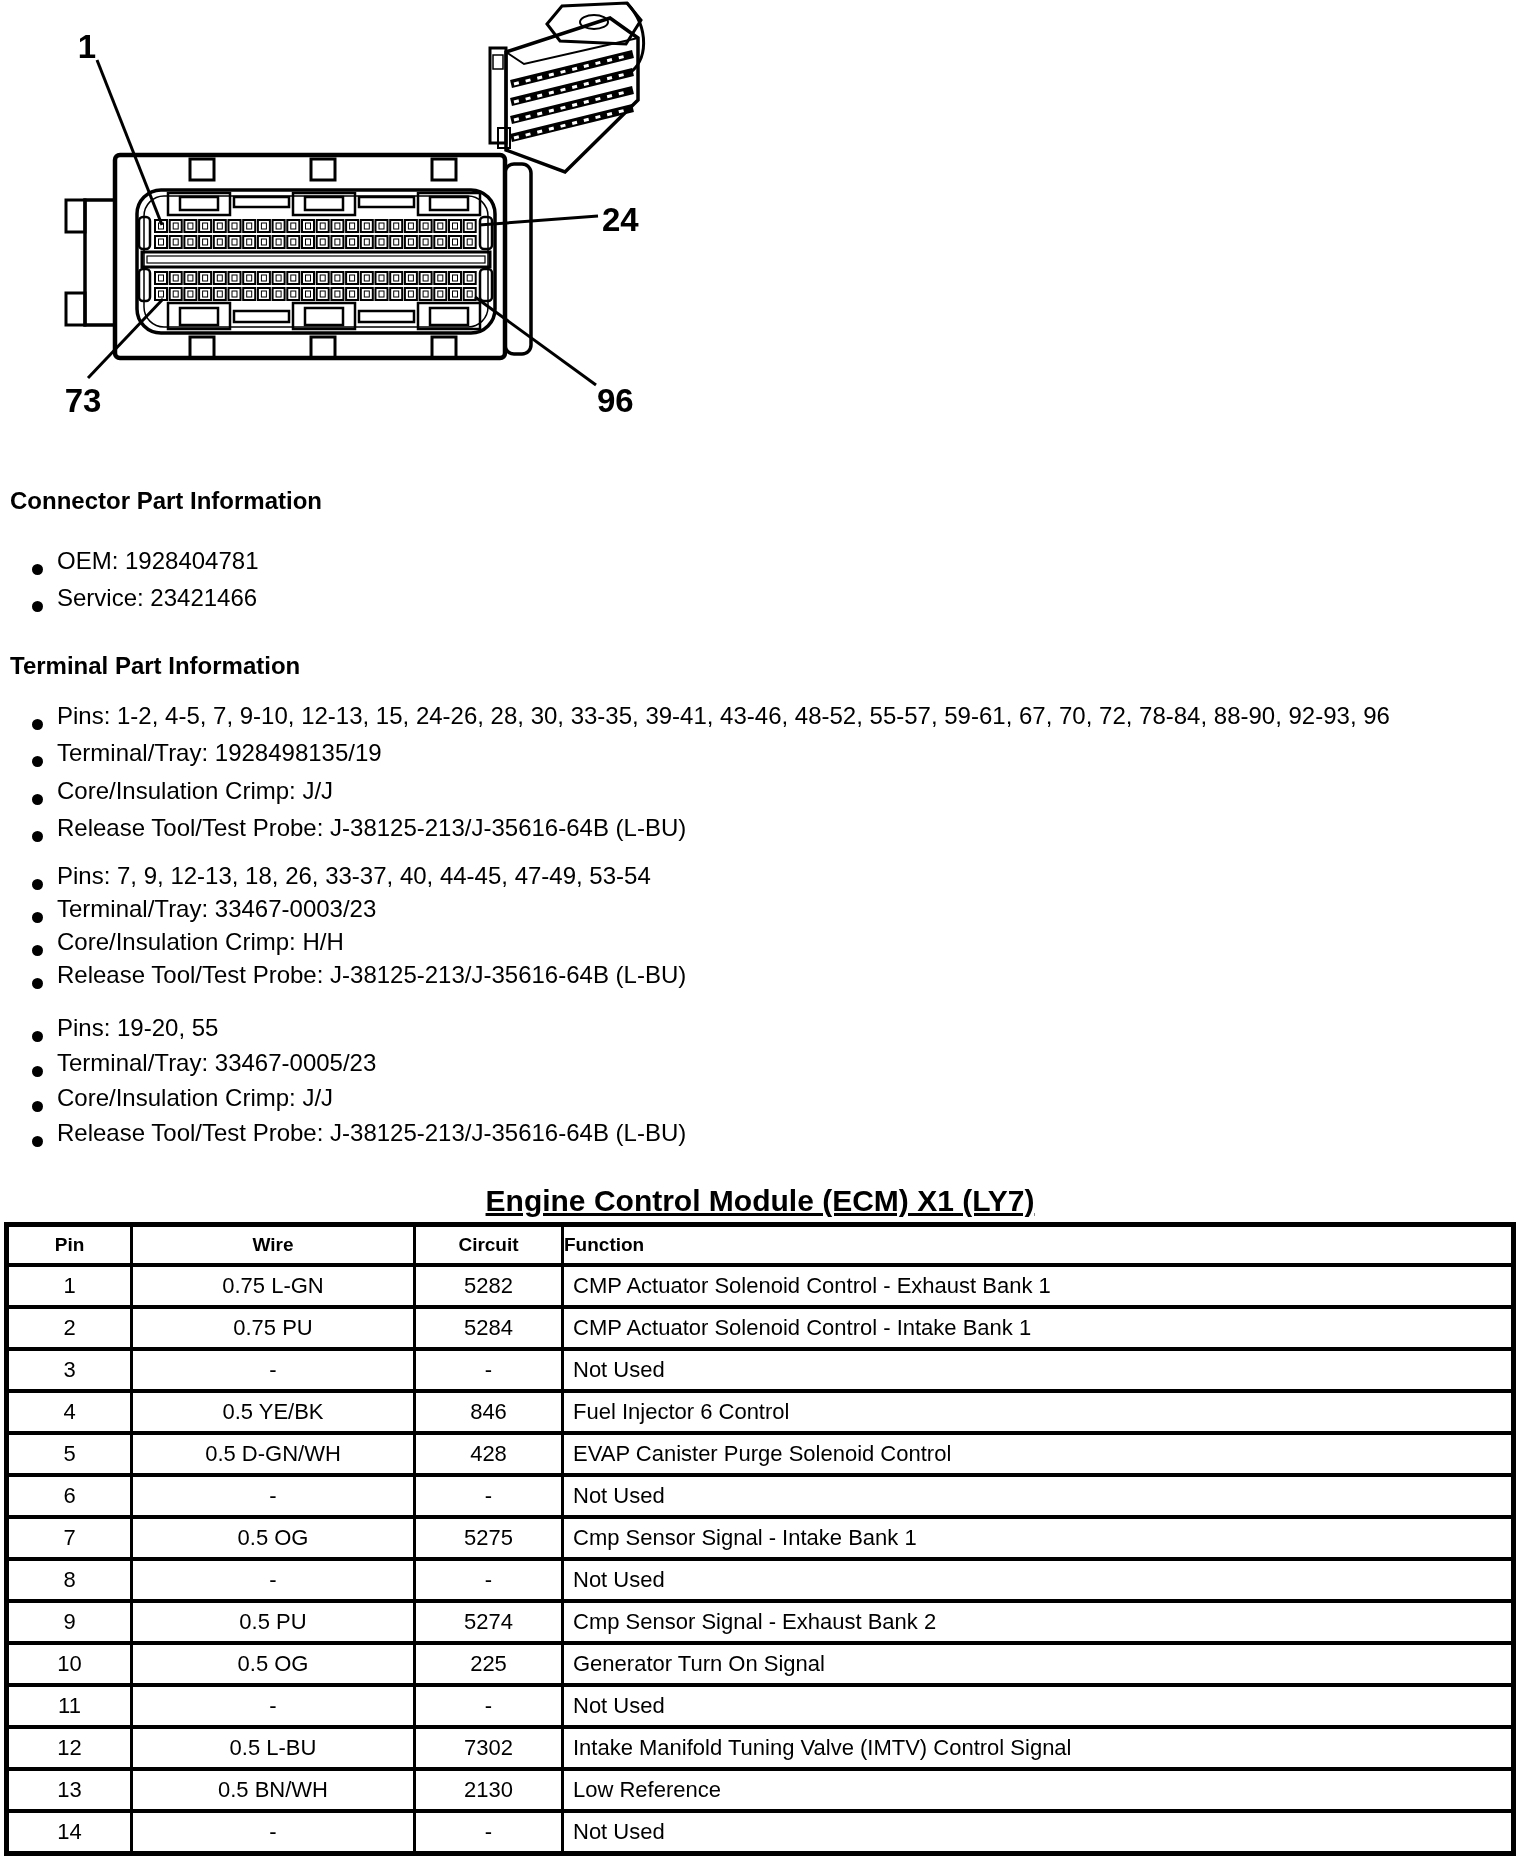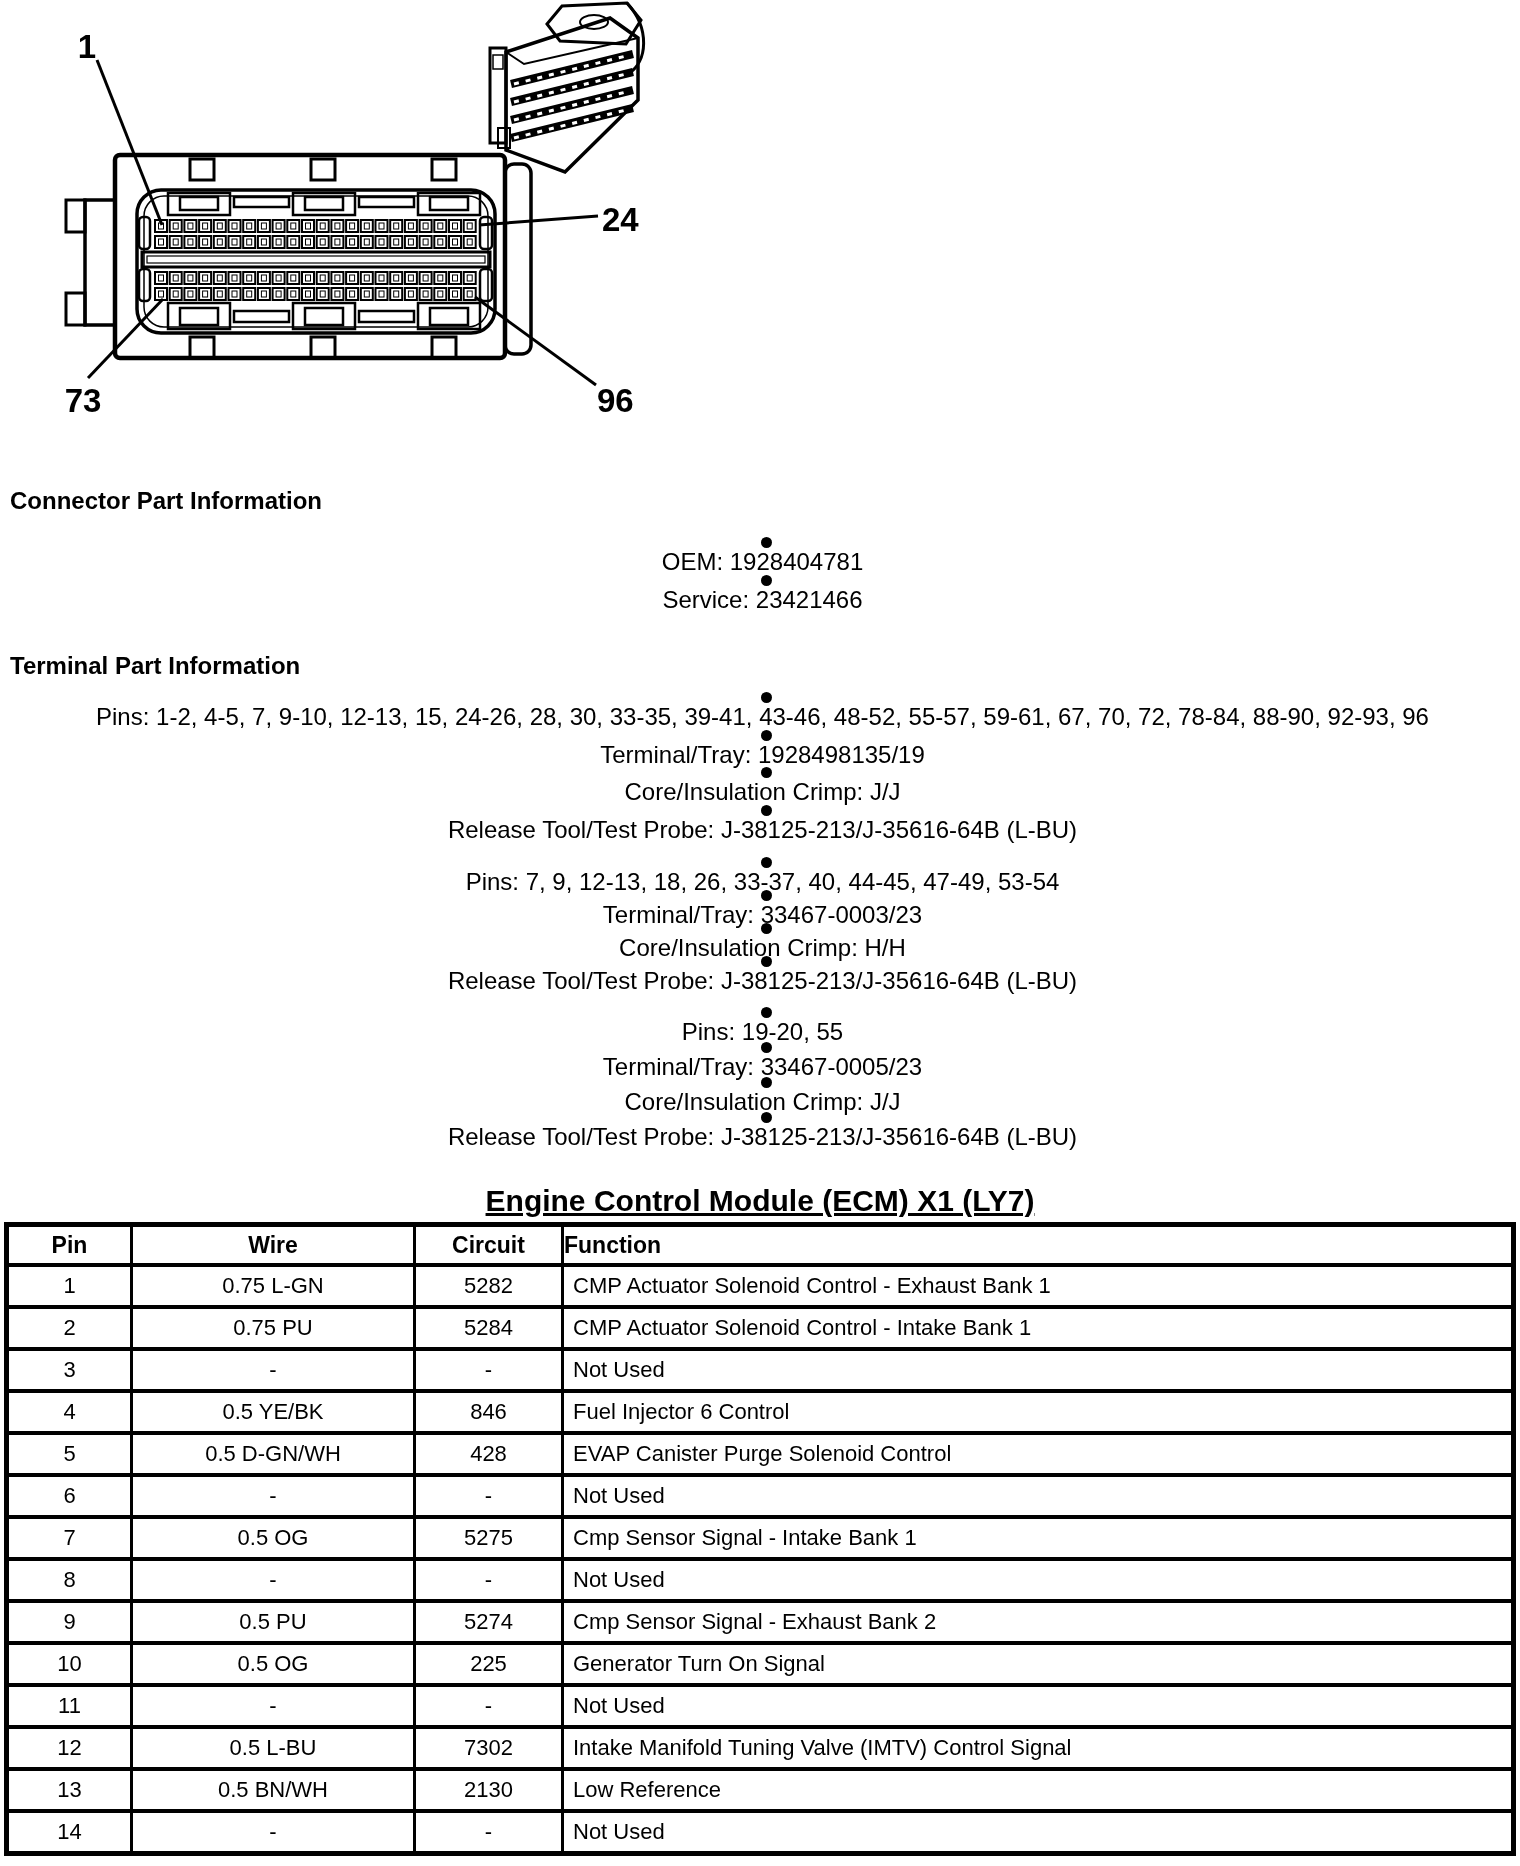--- a/index.html
+++ b/index.html
@@ -3,36 +3,36 @@
 <meta charset="utf-8">
 <style>
   html,body{margin:0;padding:0;}
   body{
     width:1520px;height:1866px;position:relative;overflow:hidden;
     background:#ffffff;color:#000000;
     font-family:"Liberation Sans", sans-serif;
   }
   .heading{position:absolute;left:10px;font-size:24px;font-weight:bold;white-space:nowrap;}
   ul.bullets{position:absolute;left:10px;margin:0;padding:0;list-style:none;width:1505px;}
-  ul.bullets li{display:flex;align-items:center;flex-direction:column;}
+  ul.bullets li{display:flex;align-items:flex-end;}
   ul.g37 li{height:37.5px;}
   ul.g35 li{height:35px;}
   ul.g33 li{height:33px;}
   .dot{width:11px;height:11px;border-radius:50%;background:#000;margin:0 14px 0 22px;flex:none;}
   .txt{font-size:24px;white-space:nowrap;}
   .table-title{position:absolute;top:1184px;left:4px;width:1512px;text-align:center;font-size:30px;font-weight:bold;text-decoration:underline;}
   table#pin-table{
     position:absolute;left:4px;top:1222px;width:1512px;
     border-collapse:collapse;border:5px solid #000;table-layout:fixed;
   }
   #pin-table th,#pin-table td{
     border:solid #000;border-width:4px 3px;
     font-size:22px;text-align:center;padding:0;overflow:hidden;white-space:nowrap;
   }
-  #pin-table th{font-size:23px;font-weight:bold;height:36px;}
+  #pin-table th{font-size:19px;font-weight:bold;height:36px;}
   #pin-table td{height:38px;}
   #pin-table th.col3,#pin-table td.col3{text-align:left;padding-left:9px;}
   svg.diagram{position:absolute;left:0;top:0;}
   .callout{font:700 33px "Liberation Sans", sans-serif;fill:#000;stroke:none;}
 </style>
 </head>
 <body>
 
 <div class="page">
 

